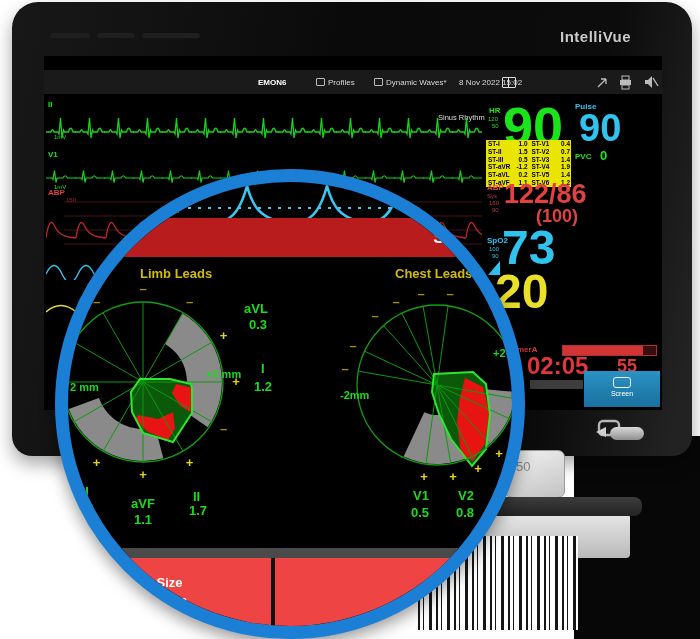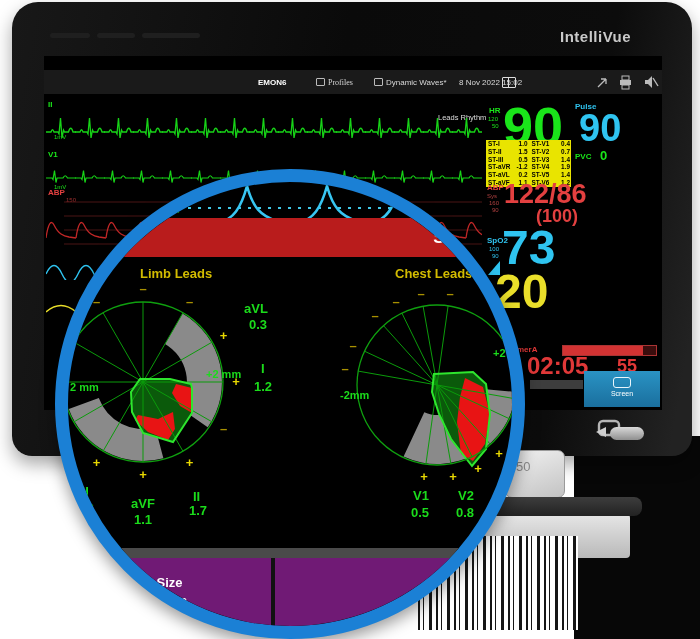--- a/index.html
+++ b/index.html
@@ -51,21 +51,21 @@
   .screenkey .kic{margin:6px auto 2px;width:16px;height:9px;border:1.5px solid #eaf6fc;border-radius:3px;}
   .loopicon{left:594px;top:416px;z-index:3;}
   
   .lens{left:55px;top:169px;width:444px;height:444px;border-radius:50%;
     border:13px solid #1b80d5;background:#000;overflow:hidden;z-index:6;
     box-shadow:0 6px 16px rgba(0,0,0,.4);}
   .ste-header{left:0;top:36px;width:444px;height:39px;background:#b91c1c;color:#fff;
     font-size:17px;font-weight:bold;display:flex;align-items:center;justify-content:flex-end;
     letter-spacing:1px;}
   .divider{left:0;top:366px;width:444px;height:10px;background:#4a4a4a;}
-  .btnrow{left:0;top:376px;width:444px;height:68px;background:#701a75;display:flex;color:#fff;}
+  .btnrow{left:0;top:376px;width:444px;height:68px;background:#ef4444;display:flex;color:#fff;}
   .btnrow .btn{display:flex;flex-direction:column;align-items:center;justify-content:center;
     font-size:13px;font-weight:bold;line-height:1.4;}
   .btnrow .sep{width:2px;background:#111;}
   svg text{font-family:"Liberation Sans",sans-serif;}
 </style>
 </head>
 <body>
 
 <div class="stage">
 
@@ -75,21 +75,21 @@
     <div class="abs vent" style="left:38px;width:40px;"></div>
     <div class="abs vent" style="left:85px;width:38px;"></div>
     <div class="abs vent" style="left:130px;width:58px;"></div>
     <div class="abs brand">IntelliVue</div>
   </div>
 
   <div class="abs screen">
 
     <div class="abs menubar">
       <span class="item" style="left:214px;font-weight:bold;color:#fff;">EMON6</span>
-      <span class="item" style="left:272px;font-family:Liberation Serif, serif;"><span class="mini-ic"></span><span>Profiles</span></span>
+      <span class="item" style="left:272px;"><span class="mini-ic"></span><span>Profiles</span></span>
       <span class="item" style="left:330px;"><span class="mini-ic"></span><span>Dynamic Waves*</span></span>
       <span class="item" style="left:384px;margin-left:31px;">8 Nov 2022 15:02</span>
       <span class="bed-ic" style="left:458px;"></span>
       <svg class="abs" style="left:551px;top:6px;" width="14" height="14">
         <path d="M3,11 L11,3 M11,3 h-5 M11,3 v5" stroke="#bbb" stroke-width="1.3" fill="none"></path>
       </svg>
       <svg class="abs" style="left:574px;top:5px;" width="15" height="15">
         <rect x="4" y="1" width="7" height="4" fill="none" stroke="#bbb"></rect>
         <rect x="2" y="5" width="11" height="5" fill="#bbb"></rect>
         <rect x="4" y="10" width="7" height="4" fill="none" stroke="#bbb"></rect>
@@ -99,21 +99,21 @@
         <line x1="10" y1="3" x2="15" y2="11" stroke="#bbb" stroke-width="1.4"></line>
       </svg>
     </div>
 
     <span class="abs wlabel green" style="left:4px;top:44px;">II</span>
     <span class="abs tiny green" style="left:10px;top:78px;">1mV</span>
     <span class="abs wlabel green" style="left:4px;top:94px;">V1</span>
     <span class="abs tiny green" style="left:10px;top:128px;">1mV</span>
     <span class="abs wlabel red" style="left:4px;top:132px;">ABP</span>
     <span class="abs tiny" style="left:22px;top:141px;color:#a03030;">150</span>
-    <span class="abs" style="left:394px;top:57px;font-size:7.5px;color:#ddd;">Leads Rhythm</span>
+    <span class="abs" style="left:394px;top:57px;font-size:7.5px;color:#ddd;">Sinus Rhythm</span>
 
     <svg class="abs" style="left:2px;top:42px;" width="436" height="52">
       <defs>
         <g id="qrs">
             <path d="M0,0 h5 c1,-3 2,-3 3,0 h4 l1,2 l1.5,-16 l1.5,20 l1.5,-8 l1,2 h4 c1.5,-5 3,-5 4.5,0 h3" fill="none" stroke="#17d417" stroke-width="1.3"></path>
           </g>
         <g id="qrs2">
             <path d="M0,0 h6 l1,1.5 l1.5,-9 l1.5,12 l1,-4.5 h6 c1.5,-3 3,-3 4.5,0 h8.5" fill="none" stroke="#17d417" stroke-width="1.2"></path>
           </g>
         <g id="hump">

